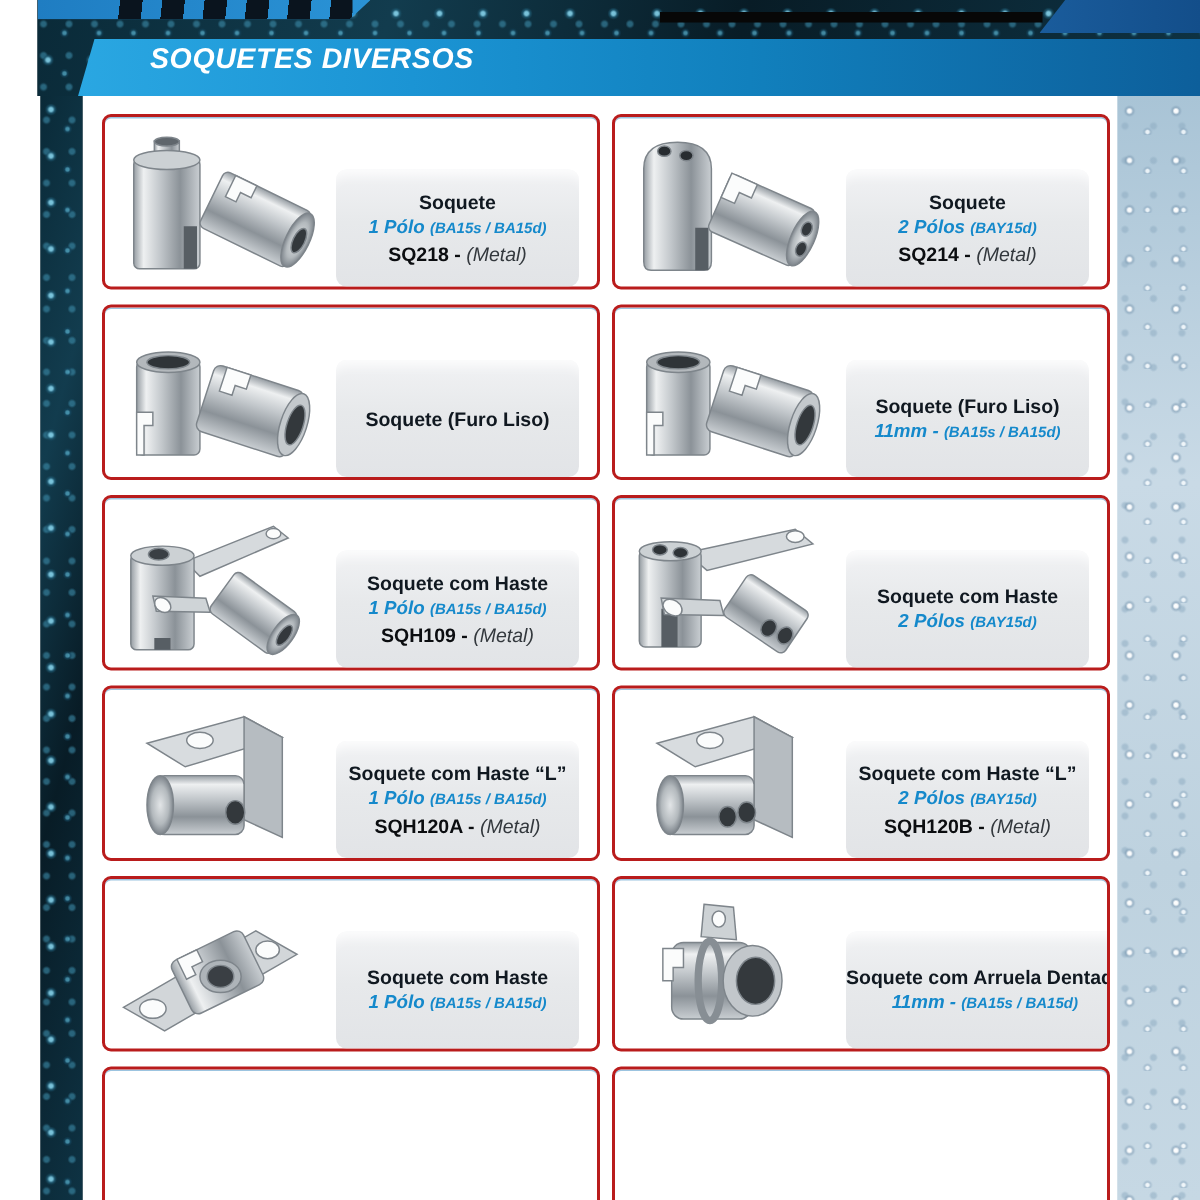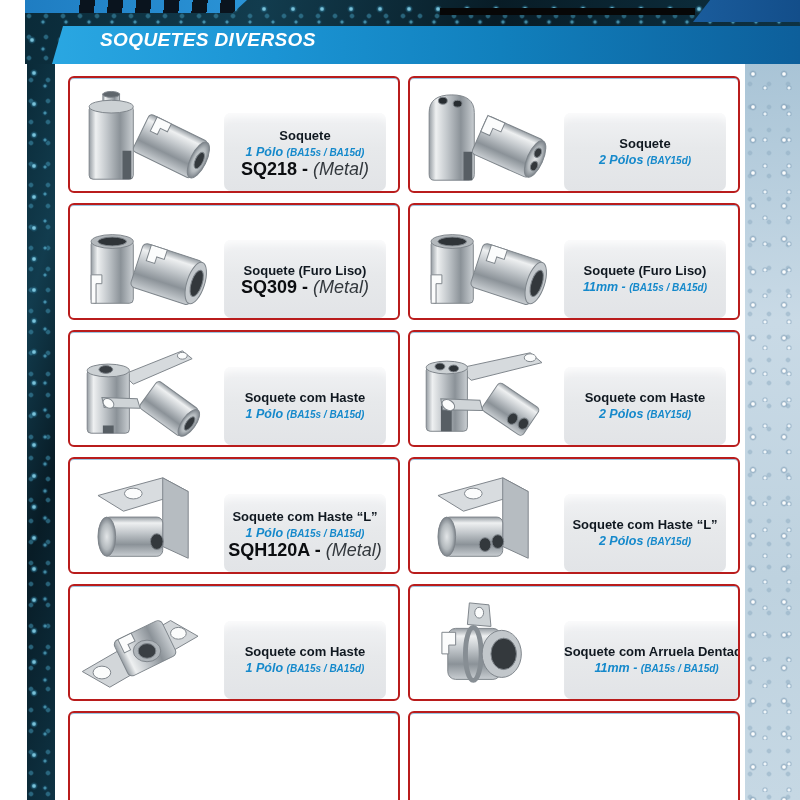--- a/index.html
+++ b/index.html
@@ -50,21 +50,21 @@
     box-shadow:inset 0 1px 0 #9cc4e0;display:flex;align-items:flex-end;overflow:hidden}
   .photo{flex:0 0 148px;height:102px;margin-left:4px}
   .photo svg{width:100%;height:100%}
   .info{flex:1;margin:0 12px 0 2px;height:78px;border-radius:7px;
     background:linear-gradient(180deg,#f1f2f4 0%,#e7e9eb 45%,#e2e4e7 100%);
     box-shadow:inset 0 10px 8px -6px rgba(255,255,255,.8);
     display:flex;flex-direction:column;justify-content:center;text-align:center}
   .pname{font-weight:bold;font-size:13px;line-height:17px;color:#101820;white-space:nowrap}
   .pspec{font-size:12.5px;line-height:17px;font-weight:bold;font-style:italic;color:#1589cb;white-space:nowrap}
   .pspec .spec-detail{font-size:10px}
-  .pcode{font-size:18px;line-height:17px;color:#14181c;white-space:nowrap}
+  .pcode{font-size:13px;line-height:17px;color:#14181c;white-space:nowrap}
   .pcode .code-main{font-weight:bold;color:#0b0d10}
   .pcode .material{font-style:italic;color:#33383d}
   .card.empty{background:#fff}
 </style>
 </head>
 <body>
 
 <svg width="0" height="0" style="position:absolute" aria-hidden="true">
   <defs>
     <linearGradient id="mV" x1="0" y1="0" x2="1" y2="0">
@@ -148,44 +148,44 @@
               <ellipse cx="127" cy="69" rx="3.5" ry="5" fill="#33383c"></ellipse>
             </g>
           </g>
         </svg></div>
     <div class="info">
       <div class="pname">Soquete</div>
       <div class="pspec">
         <span class="spec-main">2 Pólos</span>
         <span class="spec-detail">(BAY15d)</span>
       </div>
+      <div class="pcode">
+        <span class="code-main">SQ214 -</span>
+        <span class="material">(Metal)</span>
+      </div>
     </div>
   </article>
 
   <article class="card">
     <div class="photo"><svg viewBox="0 0 150 104">
           <g stroke="#7e858b" stroke-width="1">
             <rect x="17" y="25" width="43" height="64" rx="4" fill="url(#mV)"></rect>
             <ellipse cx="38.5" cy="26" rx="21.5" ry="7" fill="#b3b8bc"></ellipse>
             <ellipse cx="38.5" cy="26" rx="14.5" ry="4.5" fill="#2f3438"></ellipse>
             <path d="M17 60 h11 v9 h-6 v20 h-5 z" fill="#fbfcfc"></path>
             <g transform="rotate(18 98 60)">
               <rect x="62" y="37" width="64" height="47" rx="5" fill="url(#mH)"></rect>
               <path d="M70 37 h17 v10 h-8 v7 h-9 z" fill="#fbfcfc"></path>
               <ellipse cx="125" cy="60" rx="9" ry="22" fill="#c4c9cd"></ellipse>
               <ellipse cx="126" cy="60" rx="5.5" ry="14" fill="#33383c"></ellipse>
             </g>
           </g>
         </svg></div>
     <div class="info">
       <div class="pname">Soquete (Furo Liso)</div>
-      <div class="pcode">
-        <span class="code-main">SQ309 -</span>
-        <span class="material">(Metal)</span>
-      </div>
     </div>
   </article>
 
   <article class="card">
     <div class="photo"><svg viewBox="0 0 150 104">
           <g stroke="#7e858b" stroke-width="1">
             <rect x="17" y="25" width="43" height="64" rx="4" fill="url(#mV)"></rect>
             <ellipse cx="38.5" cy="26" rx="21.5" ry="7" fill="#b3b8bc"></ellipse>
             <ellipse cx="38.5" cy="26" rx="14.5" ry="4.5" fill="#2f3438"></ellipse>
             <path d="M17 60 h11 v9 h-6 v20 h-5 z" fill="#fbfcfc"></path>
@@ -222,20 +222,24 @@
               <polygon points="72,85 42,106 34,99 64,79" fill="#cfd4d7"></polygon>
               <ellipse cx="43" cy="100" rx="6" ry="4.5" fill="#fbfcfc"></ellipse>
             </g>
           </g>
         </svg></div>
     <div class="info">
       <div class="pname">Soquete com Haste</div>
       <div class="pspec">
         <span class="spec-main">1 Pólo</span>
         <span class="spec-detail">(BA15s / BA15d)</span>
+      </div>
+      <div class="pcode">
+        <span class="code-main">SQH109 -</span>
+        <span class="material">(Metal)</span>
       </div>
     </div>
   </article>
 
   <article class="card">
     <div class="photo"><svg viewBox="0 0 150 104">
           <g stroke="#7e858b" stroke-width="1">
             <polygon points="44,26 118,10 130,20 58,38" fill="#d6dadd"></polygon>
             <ellipse cx="118" cy="15" rx="6" ry="4" fill="#fbfcfc"></ellipse>
             <rect x="12" y="24" width="42" height="66" rx="4" fill="url(#mV)"></rect>
@@ -296,20 +300,24 @@
             <ellipse cx="72" cy="76" rx="6" ry="7" fill="#33383c"></ellipse>
             <ellipse cx="85" cy="73" rx="6" ry="7" fill="#33383c"></ellipse>
           </g>
         </svg></div>
     <div class="info">
       <div class="pname">Soquete com Haste “L”</div>
       <div class="pspec">
         <span class="spec-main">2 Pólos</span>
         <span class="spec-detail">(BAY15d)</span>
       </div>
+      <div class="pcode">
+        <span class="code-main">SQH120B -</span>
+        <span class="material">(Metal)</span>
+      </div>
     </div>
   </article>
 
   <article class="card">
     <div class="photo"><svg viewBox="0 0 150 104">
           <g stroke="#7e858b" stroke-width="1">
             <polygon points="8,76 98,24 126,40 36,92" fill="#d2d6d9"></polygon>
             <ellipse cx="28" cy="77" rx="9" ry="6.5" fill="#fbfcfc"></ellipse>
             <ellipse cx="106" cy="37" rx="8" ry="6" fill="#fbfcfc"></ellipse>
             <g transform="rotate(-26 72 50)">

